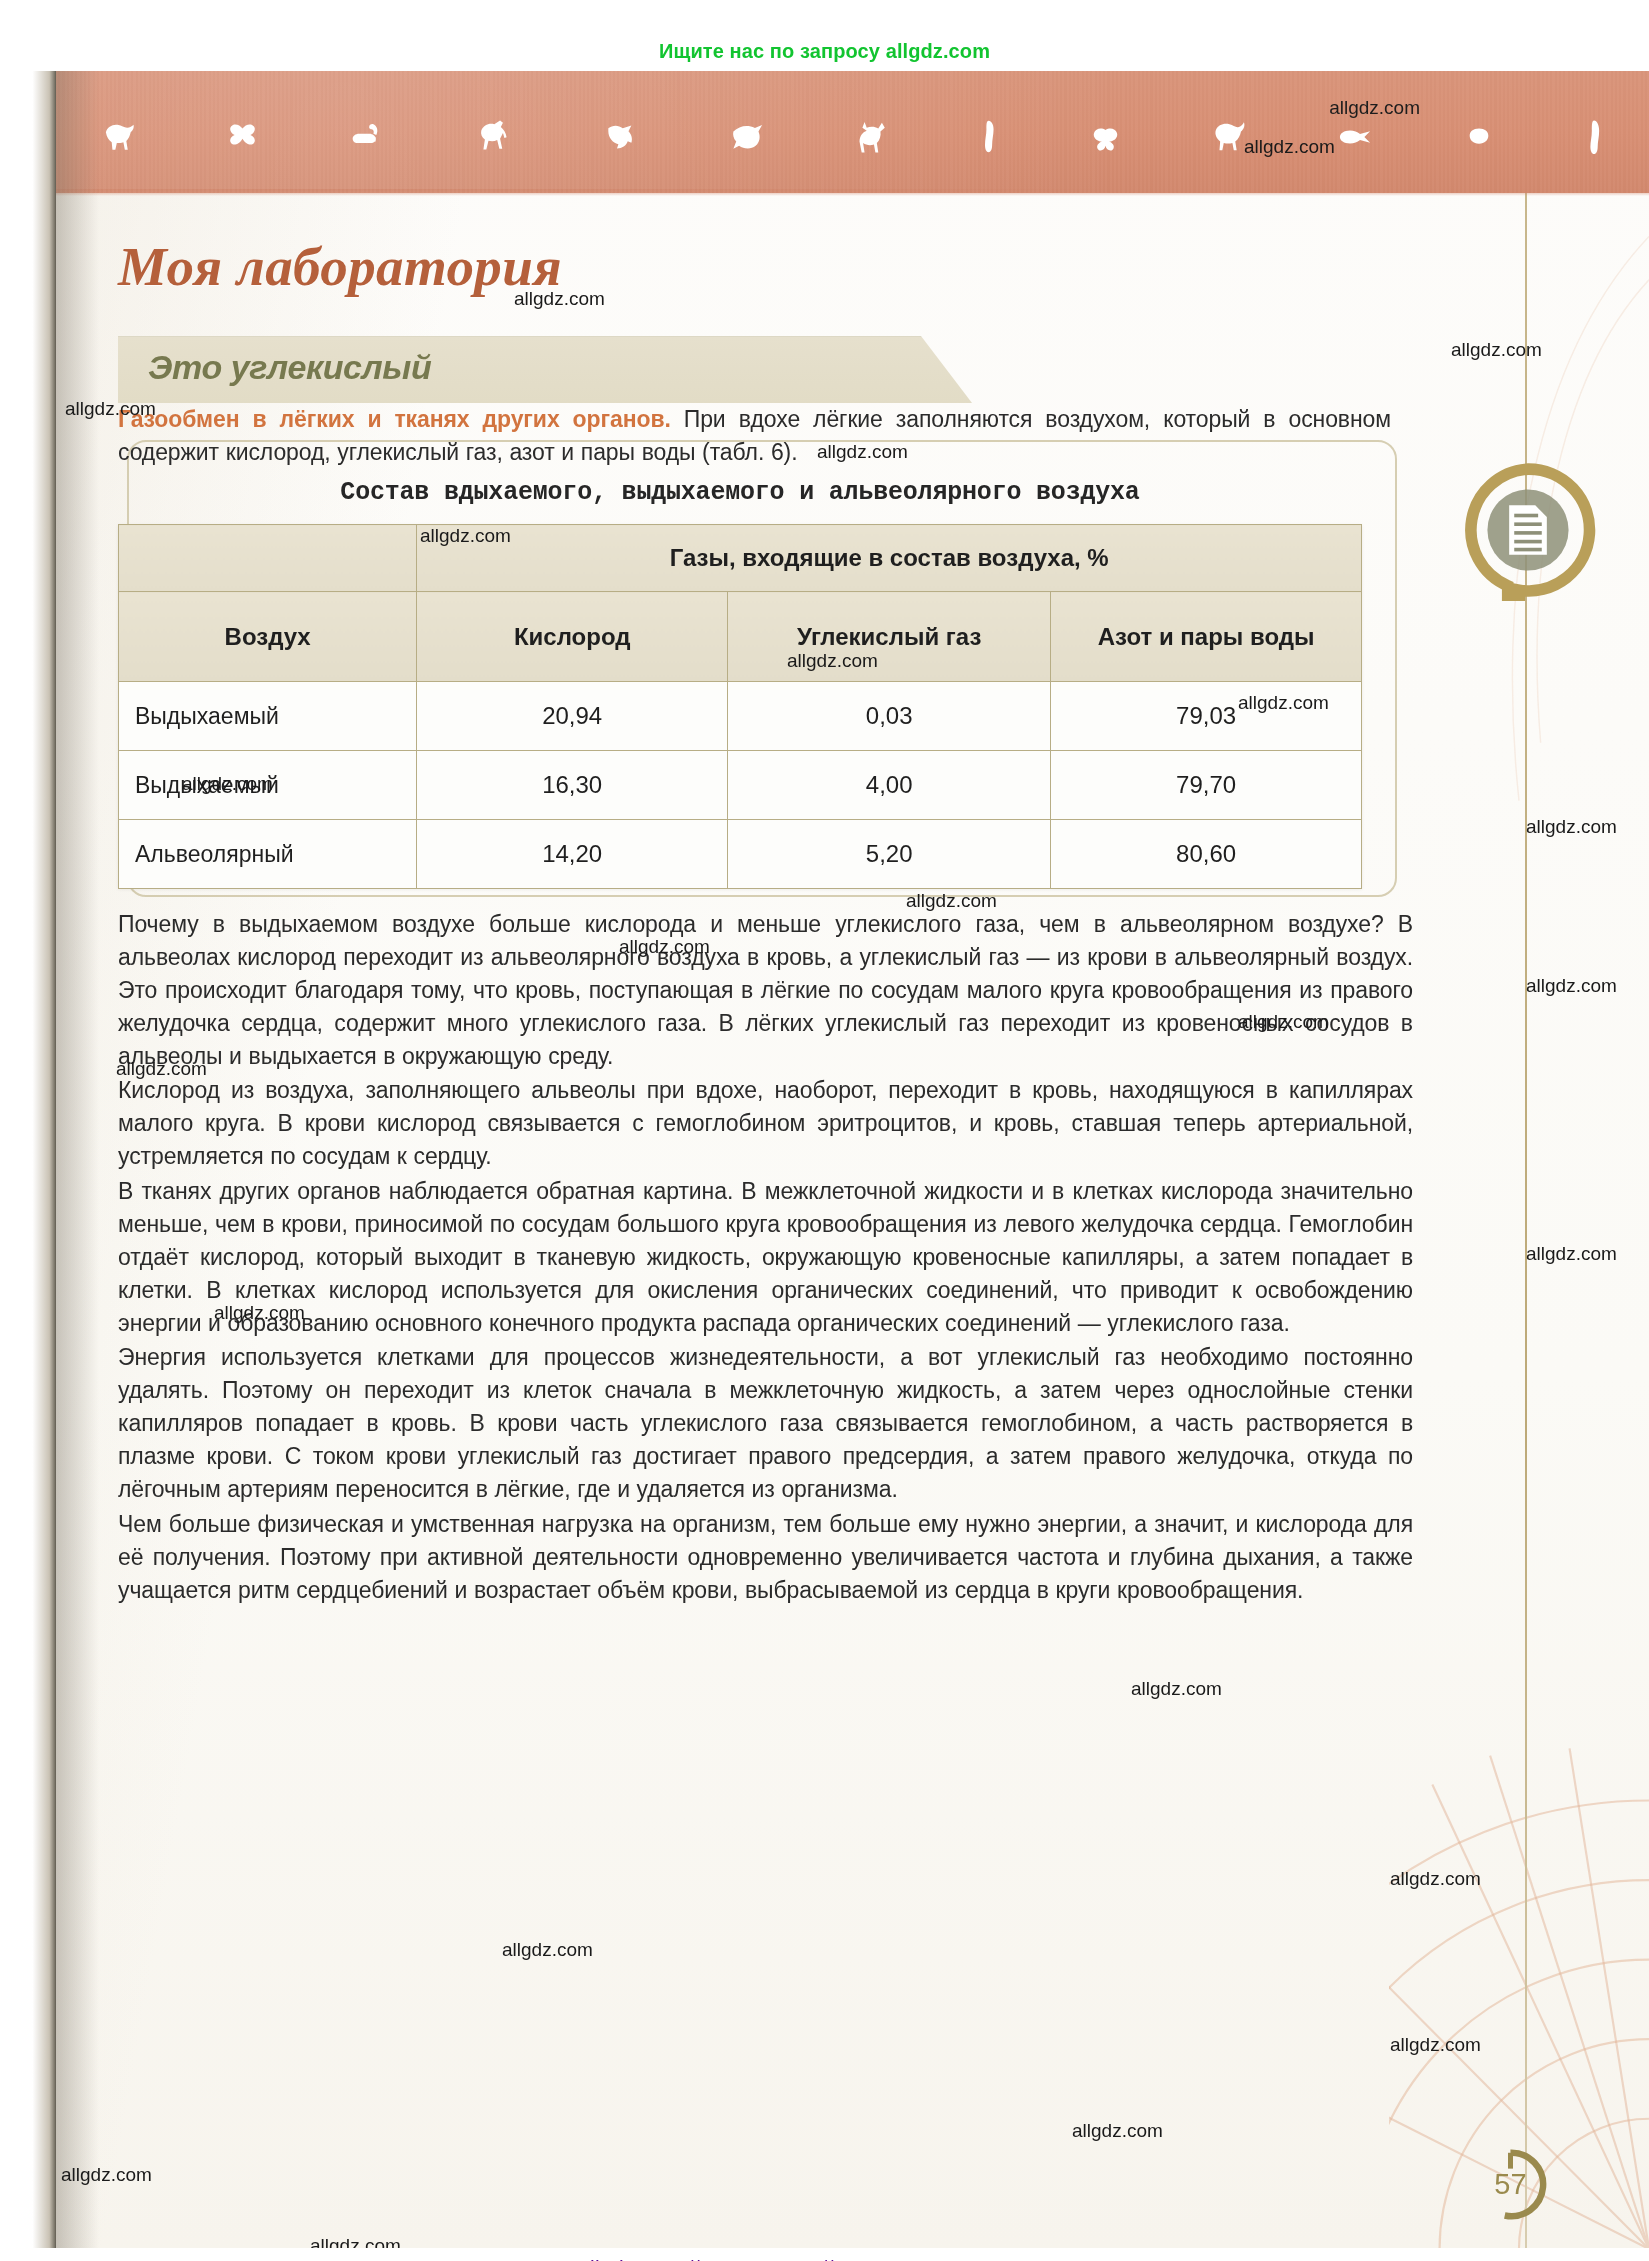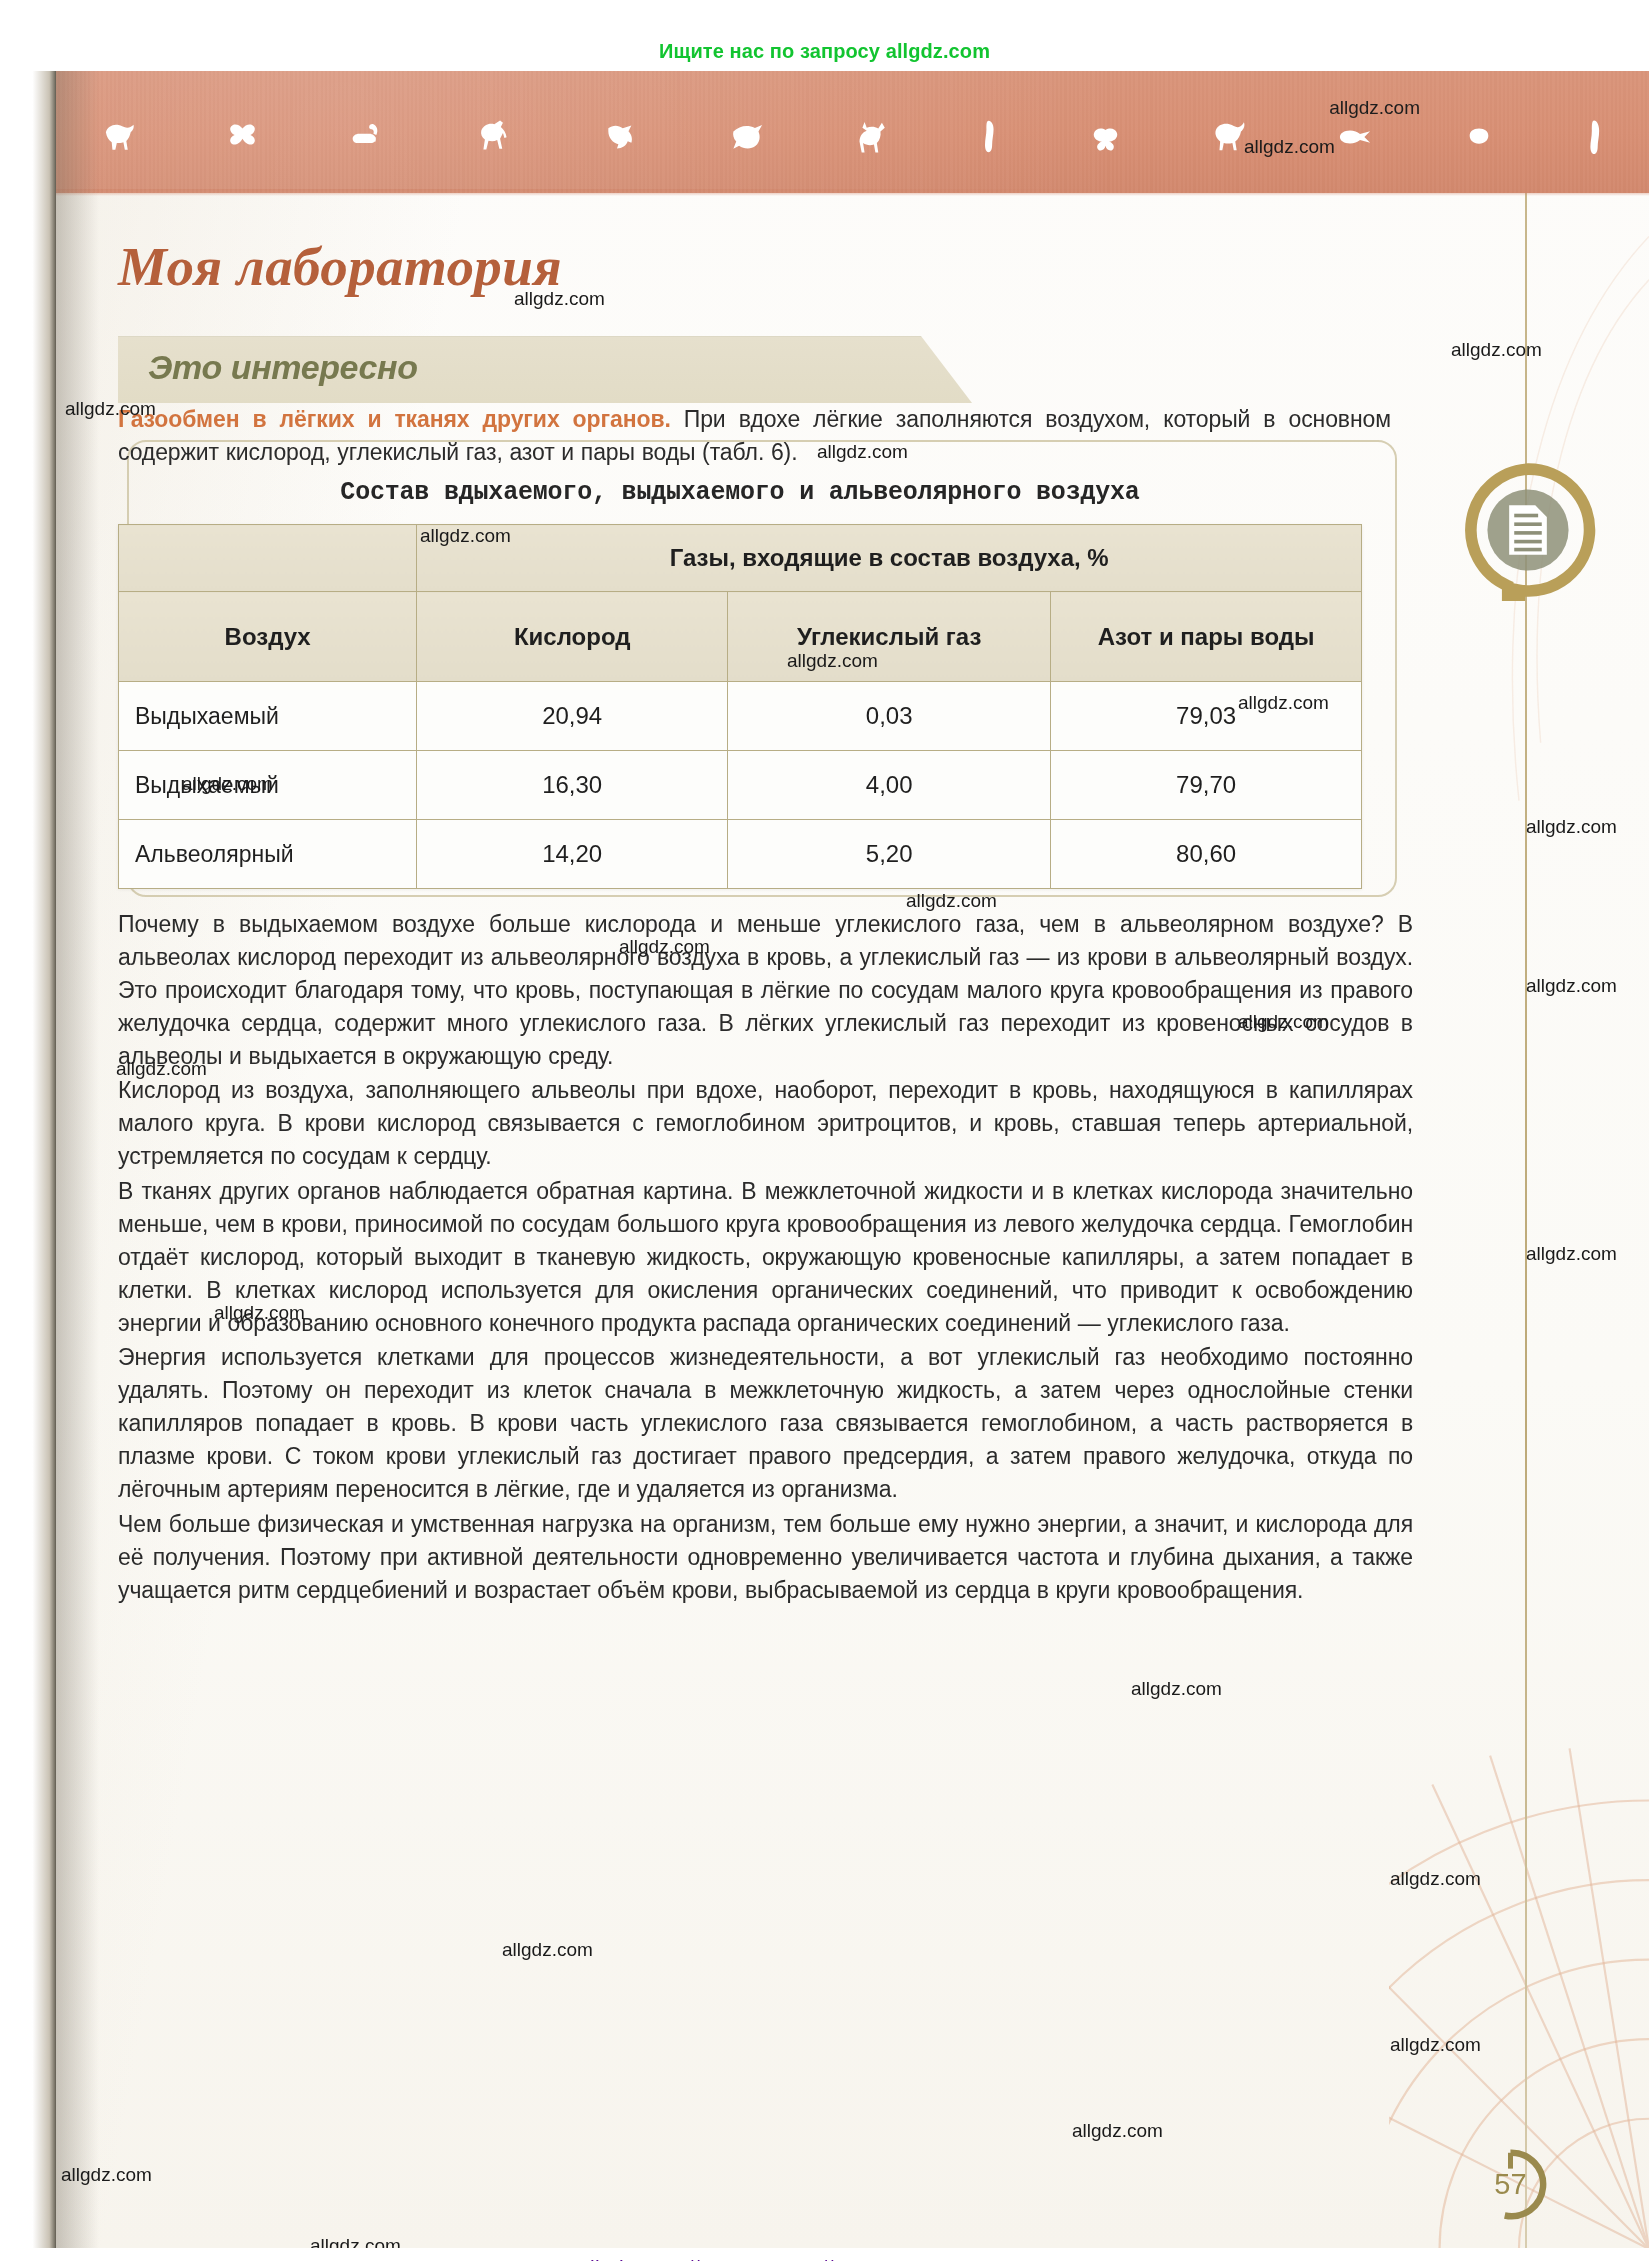--- a/index.html
+++ b/index.html
@@ -405,21 +405,21 @@
     <div class="page-num">
       <div class="num">57</div>
     </div>
 
     <div class="content">
 
       <h1 class="chapter-title">Моя лаборатория</h1>
 
       <div class="interest-box">
         <div class="interest-slab"></div>
-        <div class="interest-label">Это интересно</div>
+        <div class="interest-label">Это углекислый</div>
       </div>
 
       <p class="body lead"><span class="kicker">Газообмен в лёгких и тканях других органов.</span><span> При вдохе лёгкие заполняются воздухом, который в основном содержит кислород, углекислый газ, азот и пары воды (табл. 6).</span></p>
 
 
       <div class="tbl-title">Состав вдыхаемого, выдыхаемого и альвеолярного воздуха</div>
 
       <table class="gas">
         <colgroup>
           <col style="width:24%">

